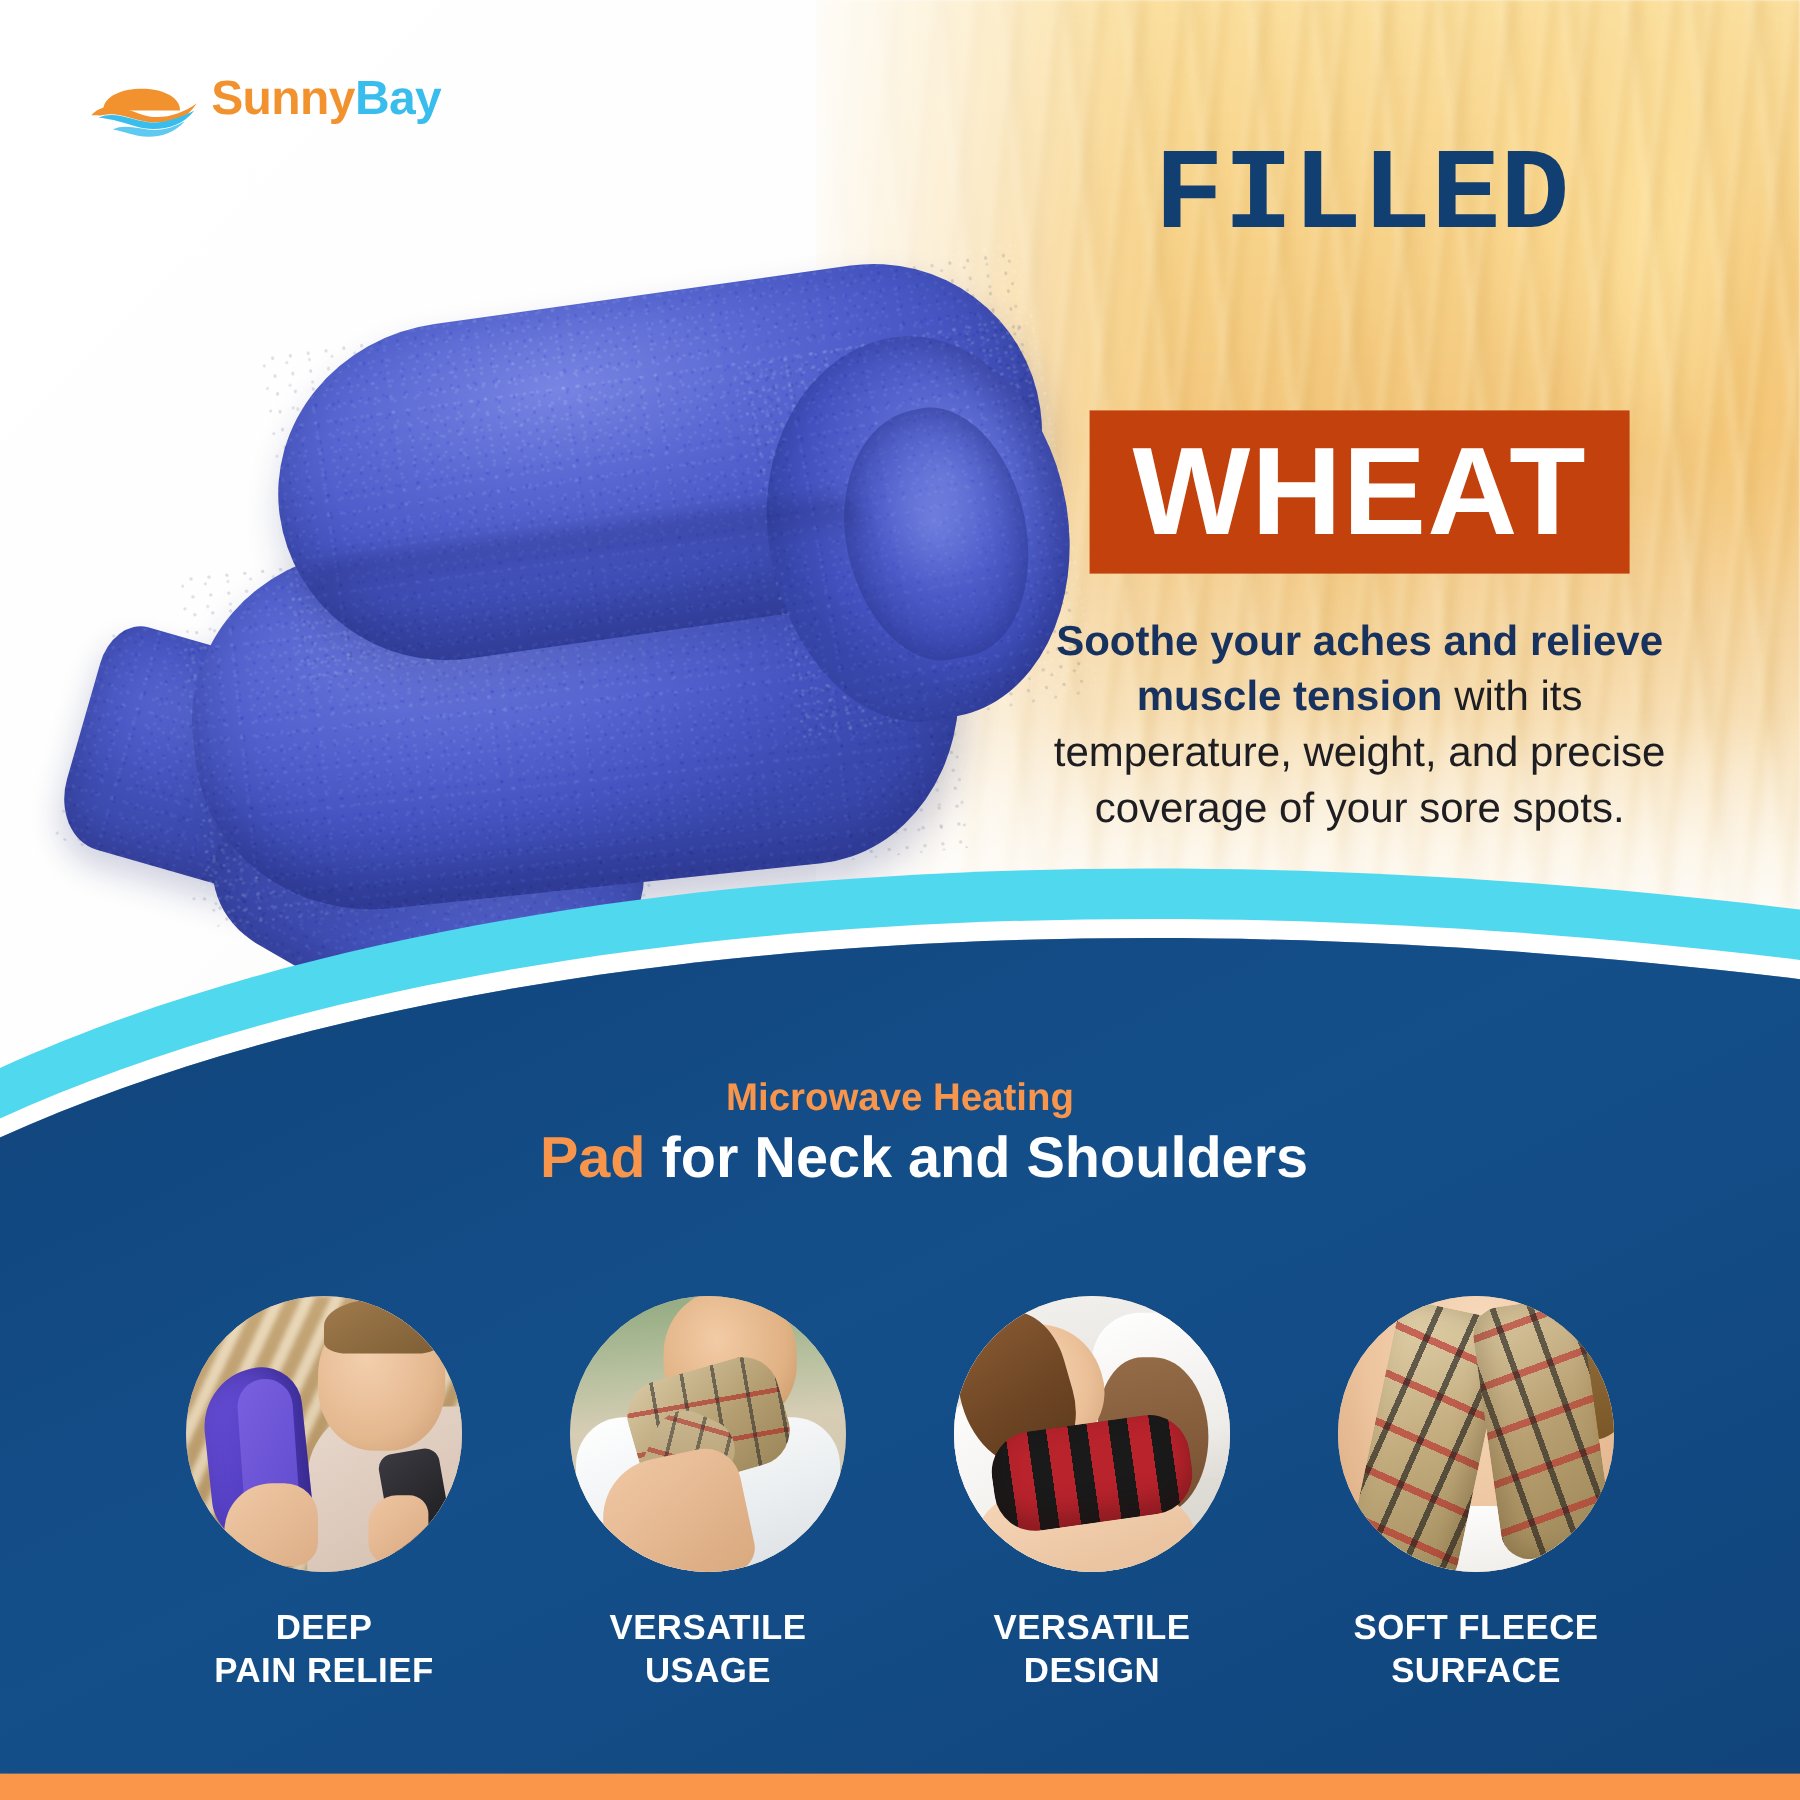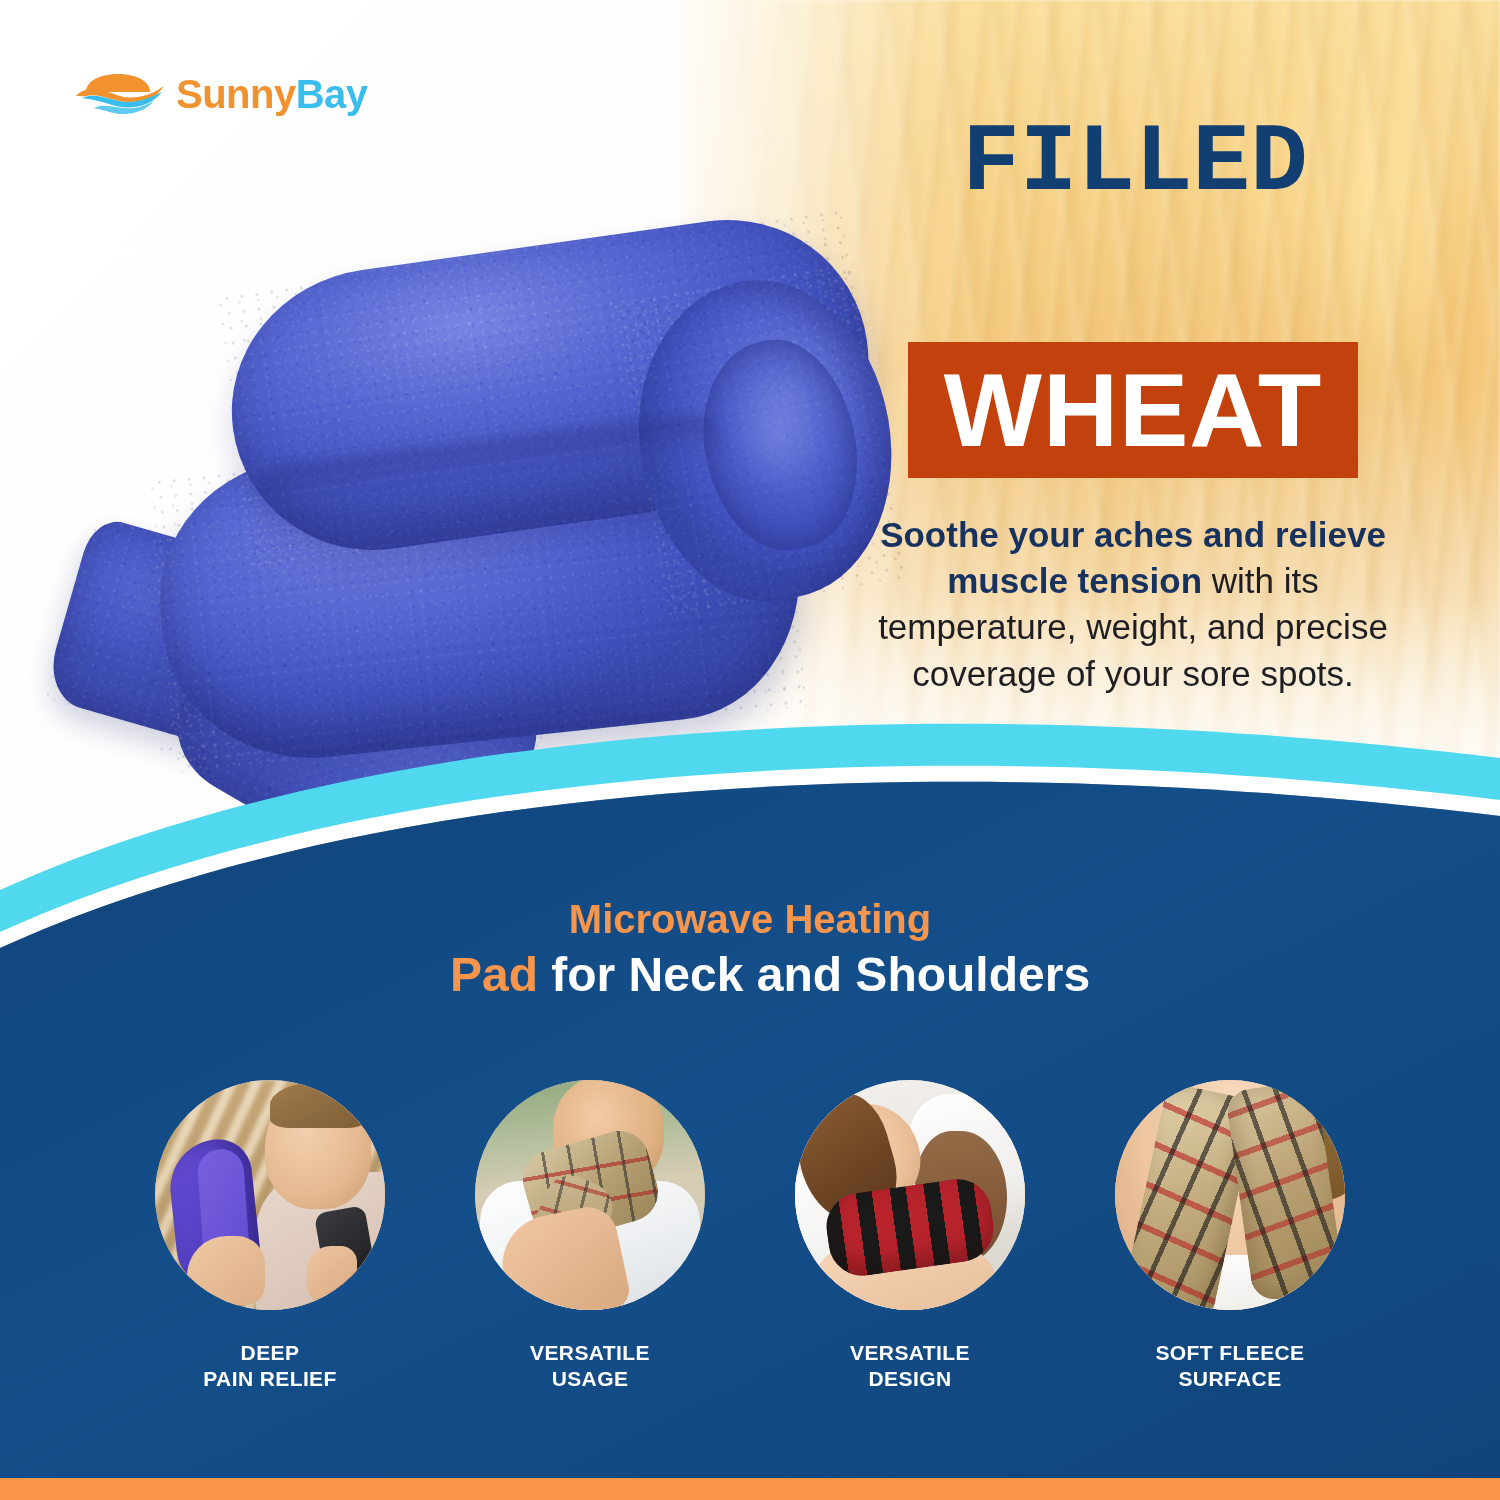--- a/index.html
+++ b/index.html
@@ -85,21 +85,21 @@
     left: 72px; top: 48px;
     width: 300px; height: 72px;
   }
   .logo-mark {
     position: absolute;
     left: 0; top: 4px;
     width: 96px; height: 62px;
   }
   .logo-word {
     position: absolute;
-    left: 104px; top: 24px;
+    left: 104px; top: 12px;
     font-size: 40px;
     font-weight: bold;
     letter-spacing: -0.5px;
     white-space: nowrap;
   }
   .logo-sunny { color: #F2922F; }
   .logo-bay { color: #39BDEC; }
 
   
   .product {
@@ -280,21 +280,21 @@
     position: absolute;
     left: -7px; top: -7px;
     width: 244px; height: 244px;
     border-radius: 50%;
     border: 3px dotted rgba(255,255,255,.92);
     pointer-events: none;
   }
   .feature-label {
     margin-top: 30px;
     color: #ffffff;
-    font-size: 21px;
+    font-size: 29px;
     font-weight: bold;
     line-height: 1.24;
     text-align: center;
     letter-spacing: 0.4px;
   }
 
   
   .scene { position: absolute; left: 0; top: 0; width: 100%; height: 100%; }
   .s1-wall {
     position: absolute; left: 0; top: 0; width: 100%; height: 100%;
@@ -547,21 +547,21 @@
         <linearGradient id="navyShade" x1="0" y1="0" x2="1" y2="1">
           <stop offset="0%" stop-color="#0f3f73"></stop>
           <stop offset="45%" stop-color="#15538f"></stop>
           <stop offset="100%" stop-color="#0e3f72"></stop>
         </linearGradient>
       </defs>
     </svg>
   </div>
 
   <div style="position:absolute; left:0; top:896px; width:1500px; text-align:center;">
-    <div style="font-size:40px; font-weight:bold; line-height:1.18;">
+    <div style="font-size:32px; font-weight:bold; line-height:1.18;">
       <span style="color:#F6954B;">Microwave Heating</span>
     </div>
     <div style="font-size:48px; font-weight:bold; line-height:1.18; margin-top:4px;">
       <span style="color:#F6954B;margin-left:40px;">Pad</span><span style="color:#ffffff;"> for Neck and Shoulders</span>
     </div>
   </div>
 
   <div class="features">
 
     <div class="feature">

